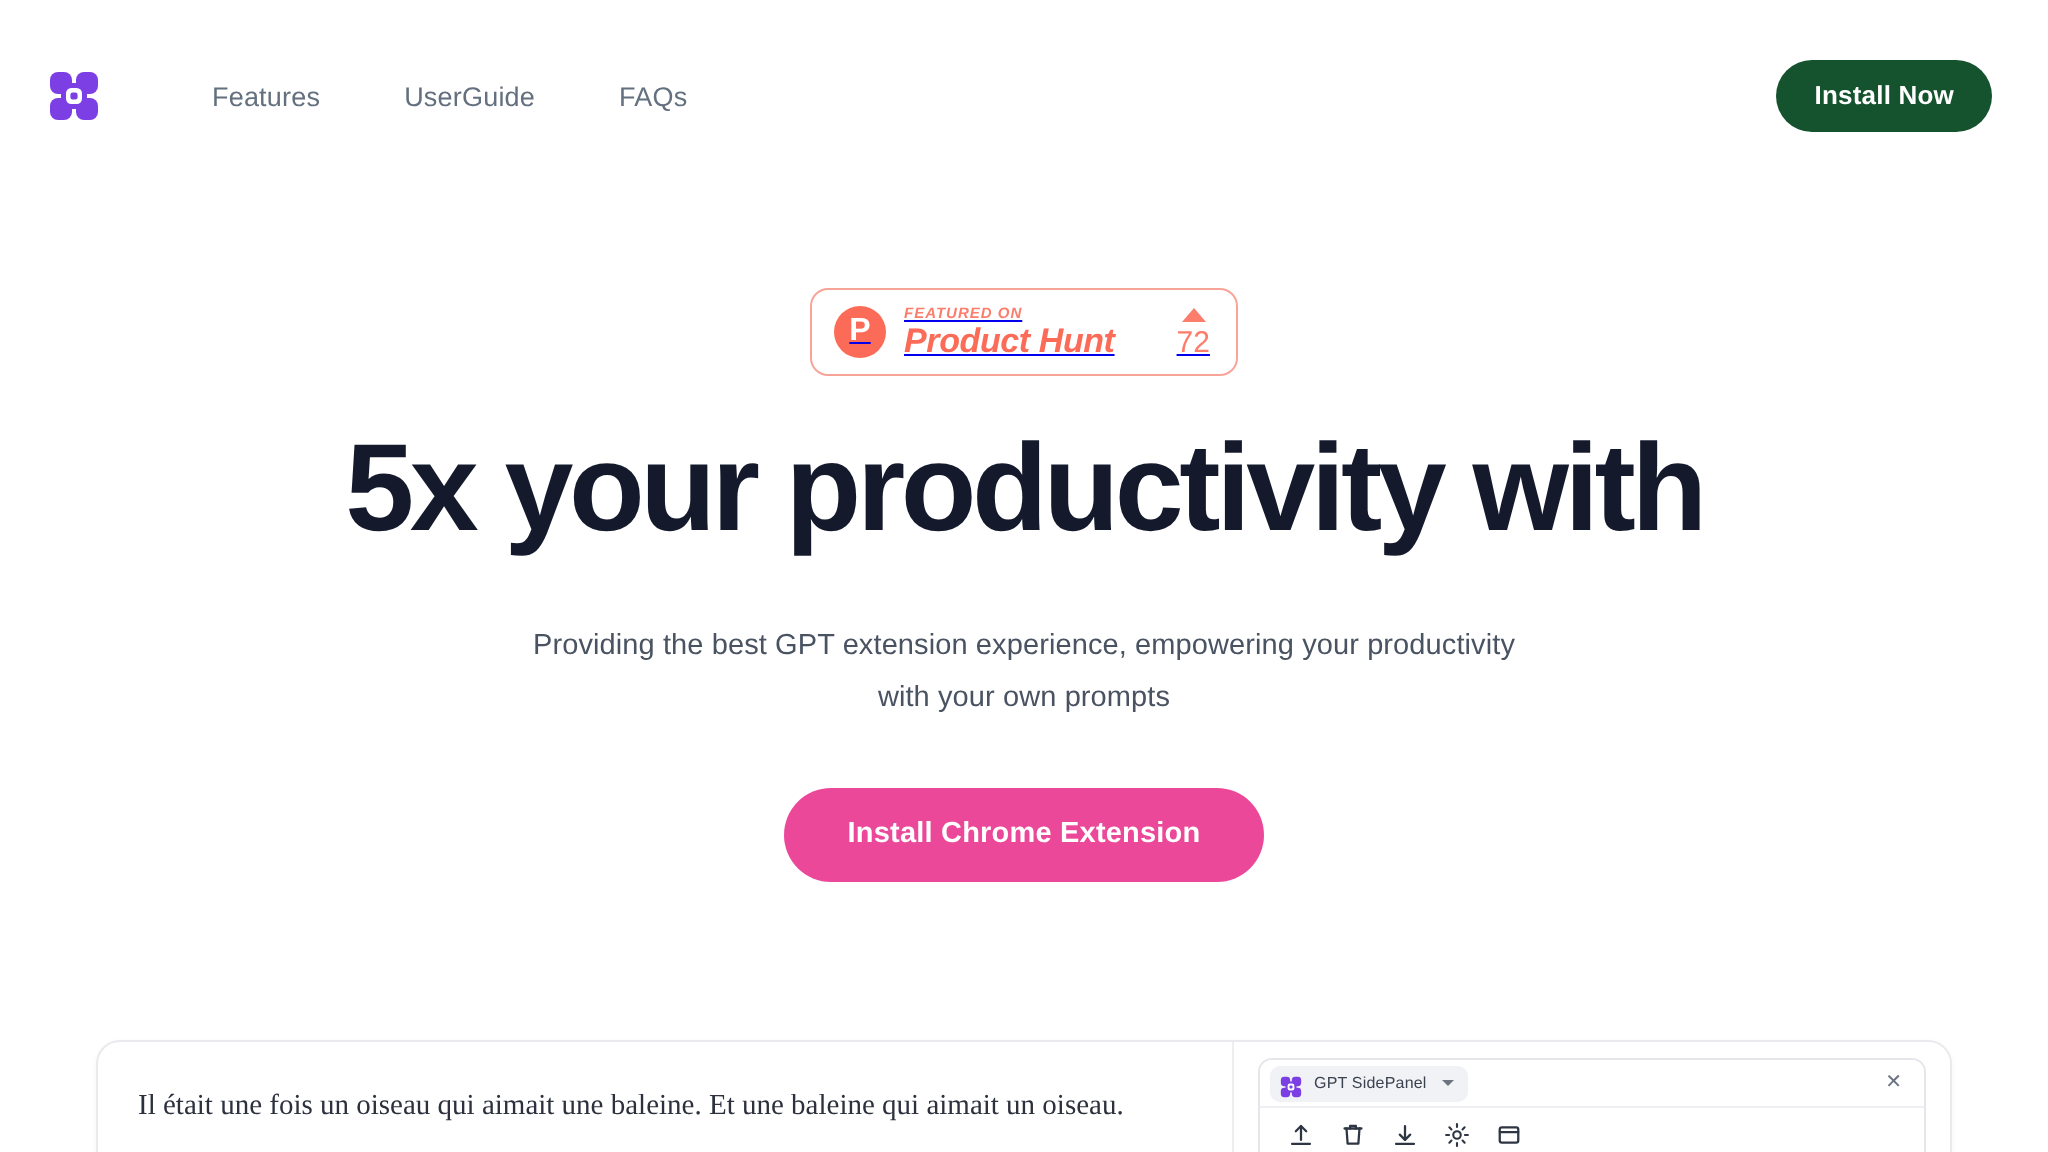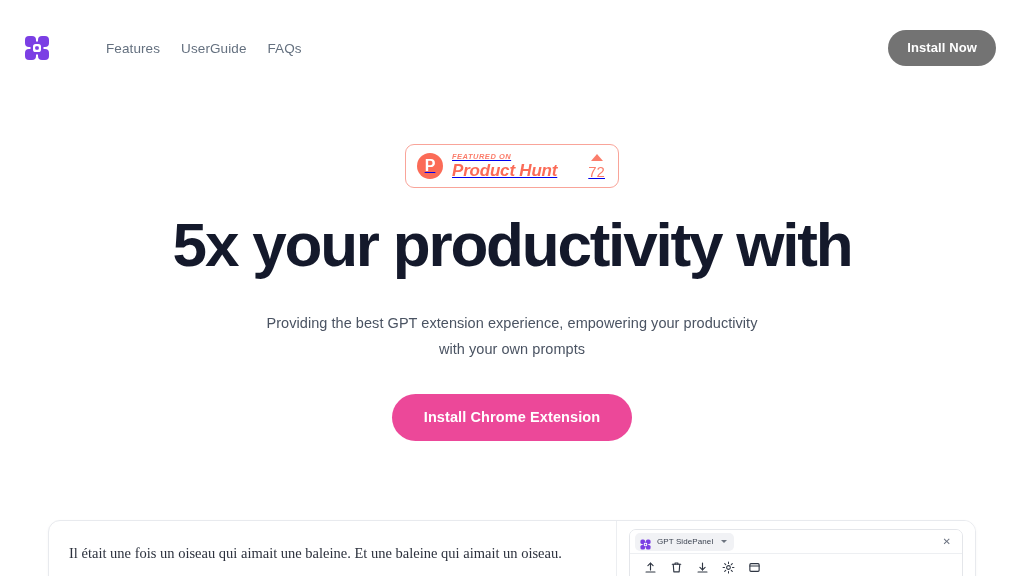--- a/index.html
+++ b/index.html
@@ -31,37 +31,37 @@
     width: 26px;
     height: 26px;
     flex: 0 0 26px;
     position: relative;
     display: block;
   }
 
   .nav-links {
     display: flex;
     align-items: flex-end;
-    gap: 21px;
+    gap: 42px;
     margin-left: 56px;
   }
 
   .nav-link {
     font-size: 13.5px;
     color: #64707f;
     text-decoration: none;
     letter-spacing: 0.1px;
     white-space: nowrap;
     cursor: pointer;
   }
 
   .nav-spacer { flex: 1 1 auto; }
 
   .install-now-btn {
-    background: #737373;
+    background: #14532d;
     color: #ffffff;
     border: none;
     border-radius: 999px;
     font-family: "Liberation Sans", sans-serif;
     font-size: 13px;
     font-weight: bold;
     letter-spacing: 0.1px;
     padding: 10px 19px 11px;
     cursor: pointer;
     white-space: nowrap;

